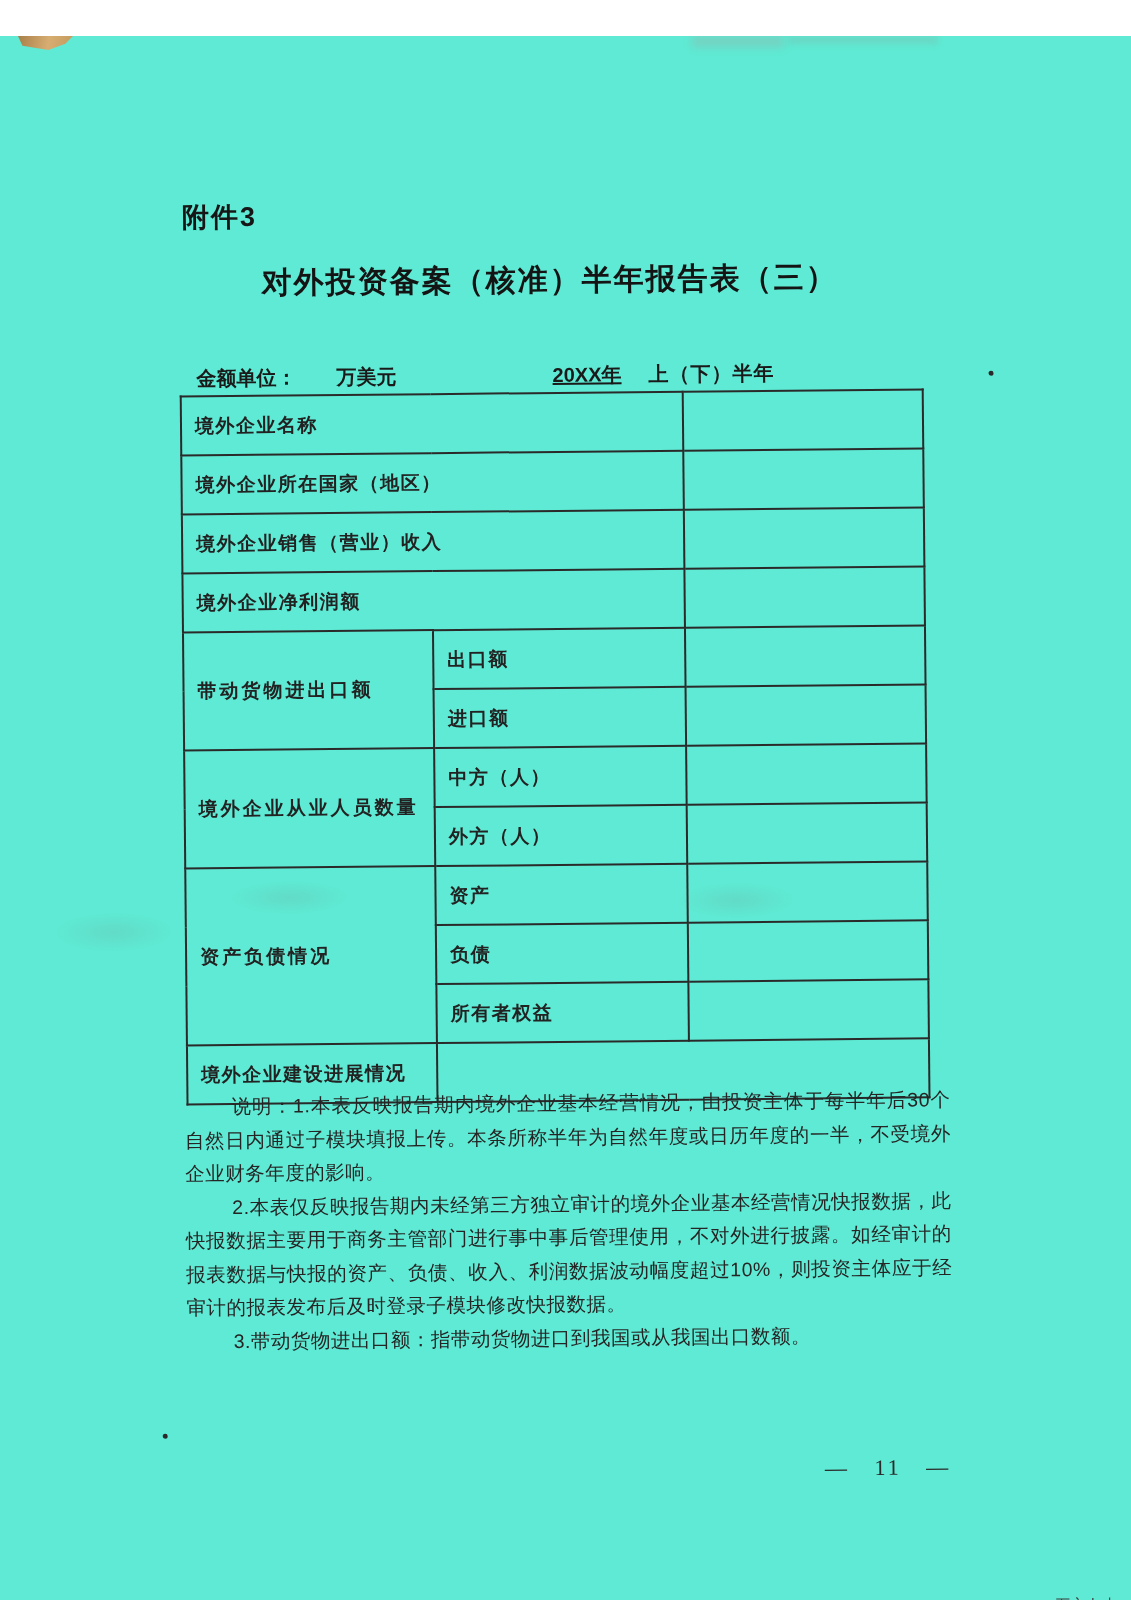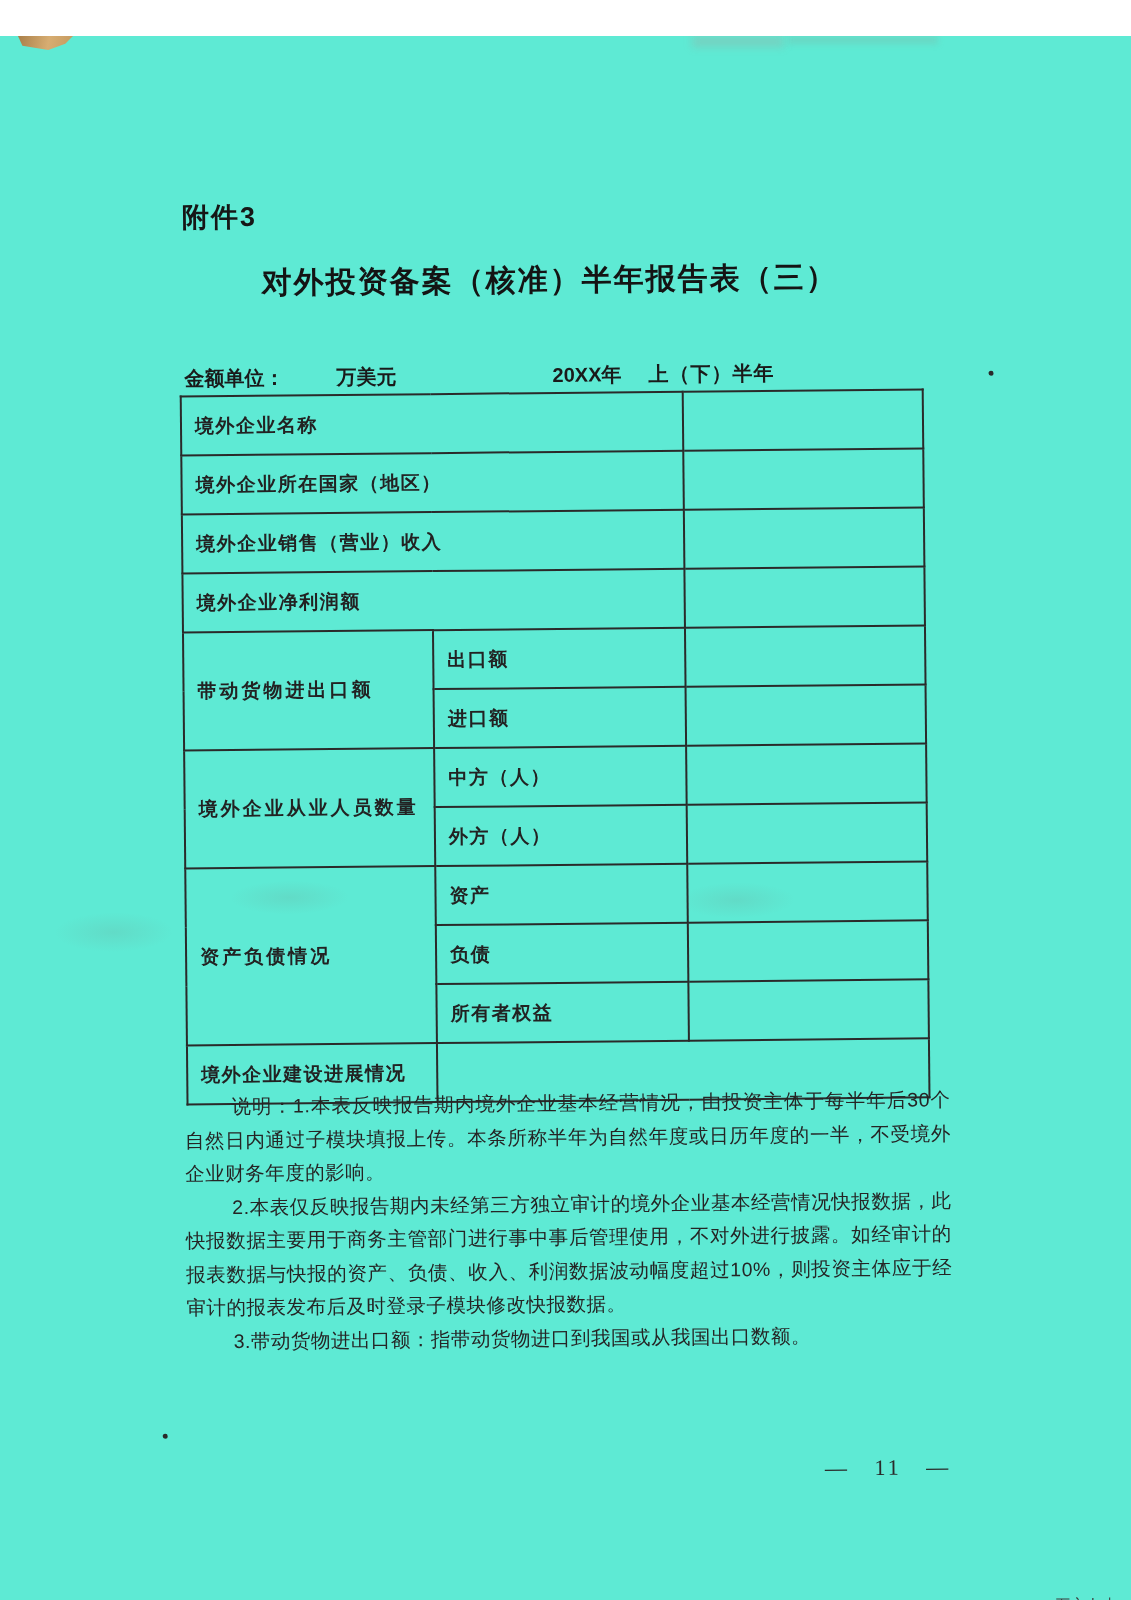--- a/index.html
+++ b/index.html
@@ -15,23 +15,23 @@
   .attachment {
     position:absolute; left:187px; top:160px;
     font-size:27px; font-weight:bold; letter-spacing:2px; color:#161616;
   }
   .doc-title {
     position:absolute; left:183px; top:224px; width:742px;
     text-align:center; font-size:30px; font-weight:bold; letter-spacing:2px; color:#141414;
   }
   .unit-line { position:absolute; left:188px; top:326px; width:742px; height:28px; font-size:20px; font-weight:bold; color:#1a1a1a; }
   .unit-line span { position:absolute; white-space:nowrap; }
-  .unit-label { left:0; }
+  .unit-label { left:12px; }
   .unit-value { left:152px; }
-  .period-year { left:368px; }
+  .period-year { left:368px;text-decoration:underline; }
   .period-half { left:464px; letter-spacing:1px; }
 
   table.form-table {
     position:absolute; left:183px; top:356px; width:742px;
     border-collapse:collapse; table-layout:fixed;
   }
   .form-table td {
     border:2px solid #2a2a2a; height:57px;
     font-size:19px; font-weight:bold; color:#222;
     padding:0 4px 0 13px; vertical-align:middle; letter-spacing:1.5px;

